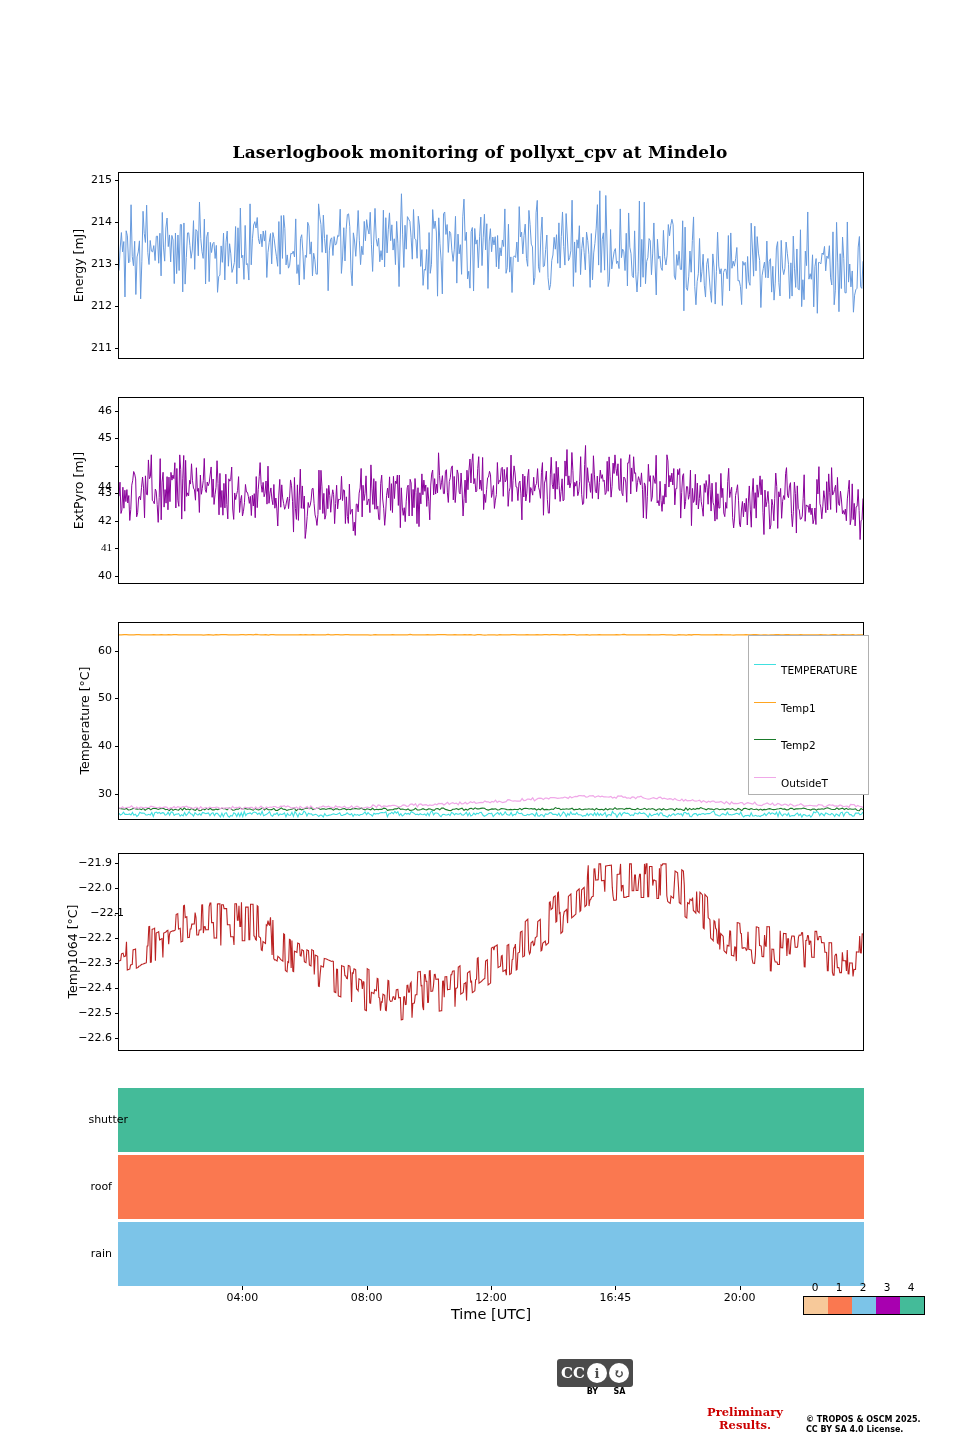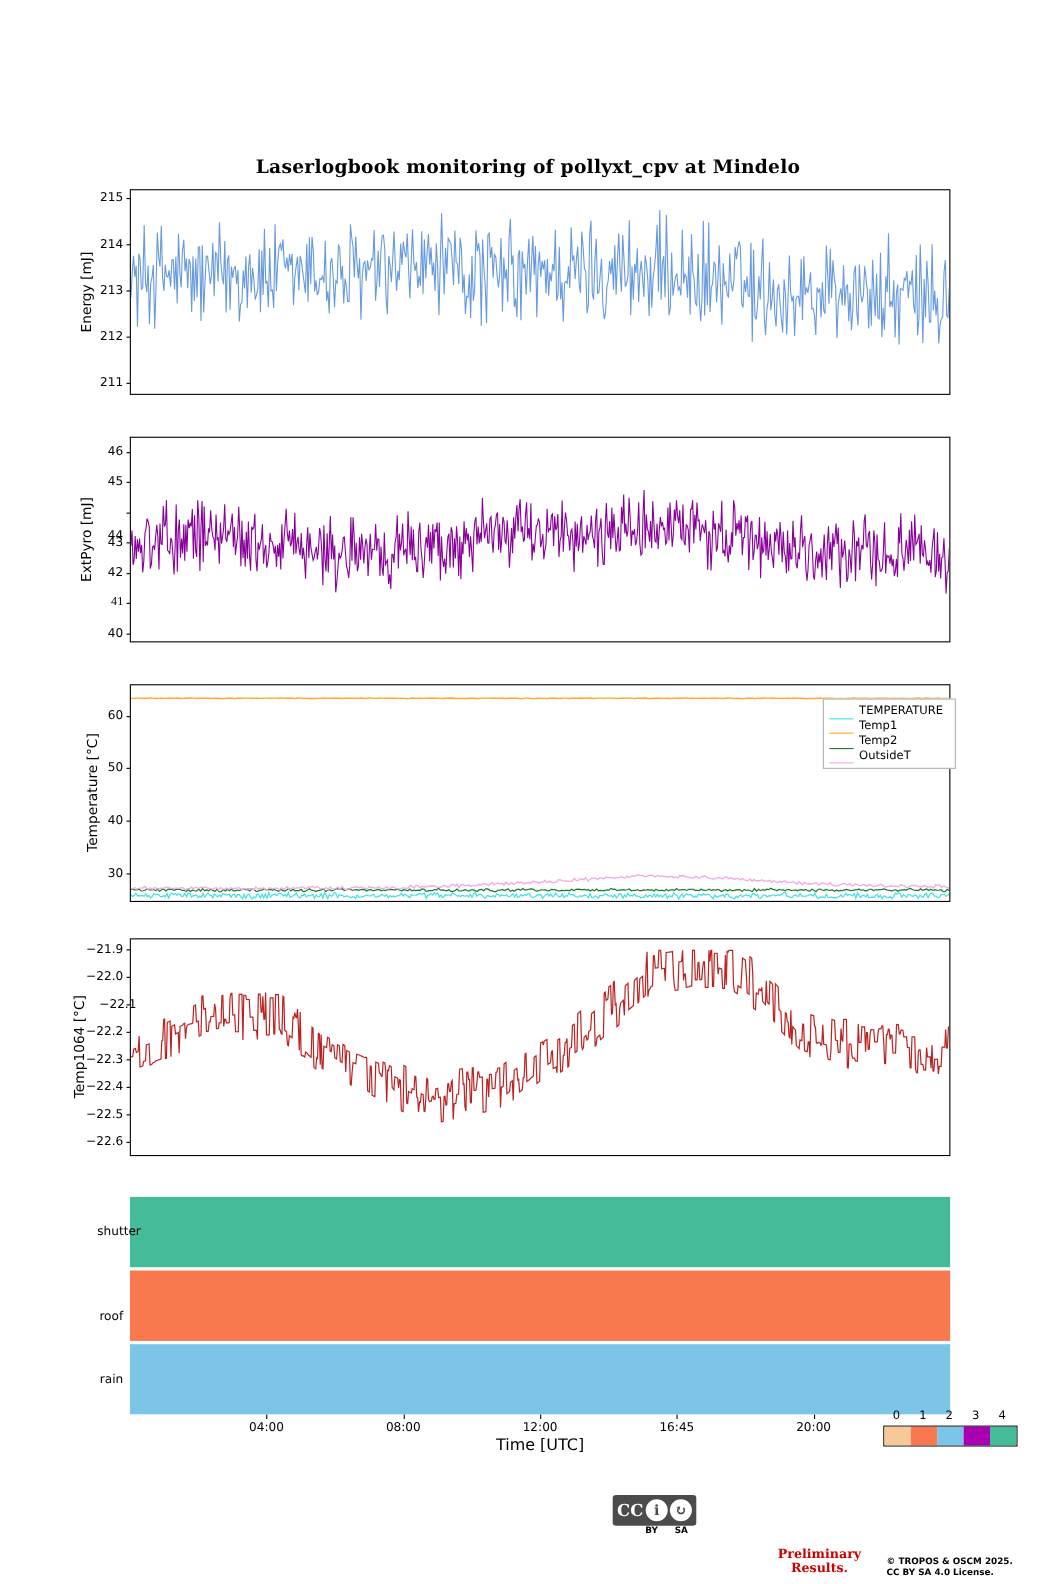--- a/index.html
+++ b/index.html
@@ -79,21 +79,21 @@
   }
   
   .legend {
     position: absolute;
     background: #fff;
     border: 0.8px solid #b0b0b0;
     padding: 4px 6px 4px 5px;
     font-size: 10.5px;
     line-height: 13.5px;
   }
-  .legend-row { display: flex; align-items: flex-end; height: 13.5px; }
+  .legend-row { display: flex; align-items: flex-start; height: 13.5px; margin-top: 24px; }
   .legend-swatch {
     width: 22px; height: 0; border-top-width: 1.6px; border-top-style: solid;
     margin-right: 5px;
   }
   
   .cbar {
     position: absolute;
     display: flex;
     border: 0.8px solid #000;
     box-sizing: content-box;
@@ -264,21 +264,21 @@
       <div class="ytick" style="left: 58px; top: 856.025px; width: 54px;">−21.9</div>
       <div class="tickmark" style="left: 114.5px; top: 863.025px; width: 4px; height: 1px;"></div>
     </div>
 
   <div class="axes" id="ax5" style="left:118px; top:1088px; width:746px; height:198px; border:none;">
     <div style="position:absolute; left:0; top:0; width:746px; height:64px; background:#44bb99;"></div>
     <div style="position:absolute; left:0; top:67px; width:746px; height:64px; background:#fa7850;"></div>
     <div style="position:absolute; left:0; top:134px; width:746px; height:64px; background:#7cc4e8;"></div>
   </div>
   <div class="ytick-cat" style="left:62px; top:1113px; width:66px; text-align:right;">shutter</div>
-  <div class="ytick-cat" style="left:46px; top:1180px; width:66px; text-align:right;margin-top:10px;">roof</div>
+  <div class="ytick-cat" style="left:46px; top:1180px; width:66px; text-align:right;">roof</div>
   <div class="ytick-cat" style="left:46px; top:1247px; width:66px; text-align:right;">rain</div>
 
   <div id="xticks">
       <div class="xtick" style="left: 202.333px; top: 1291px; width: 80px;">04:00</div>
       <div class="tickmark" style="left: 242.333px; top: 1286px; width: 1px; height: 4px;"></div>
       <div class="xtick" style="left: 326.667px; top: 1291px; width: 80px;">08:00</div>
       <div class="tickmark" style="left: 366.667px; top: 1286px; width: 1px; height: 4px;"></div>
       <div class="xtick" style="left: 451px; top: 1291px; width: 80px;">12:00</div>
       <div class="tickmark" style="left: 491px; top: 1286px; width: 1px; height: 4px;"></div>
       <div class="xtick" style="left: 575.333px; top: 1291px; width: 80px;">16:45</div>

